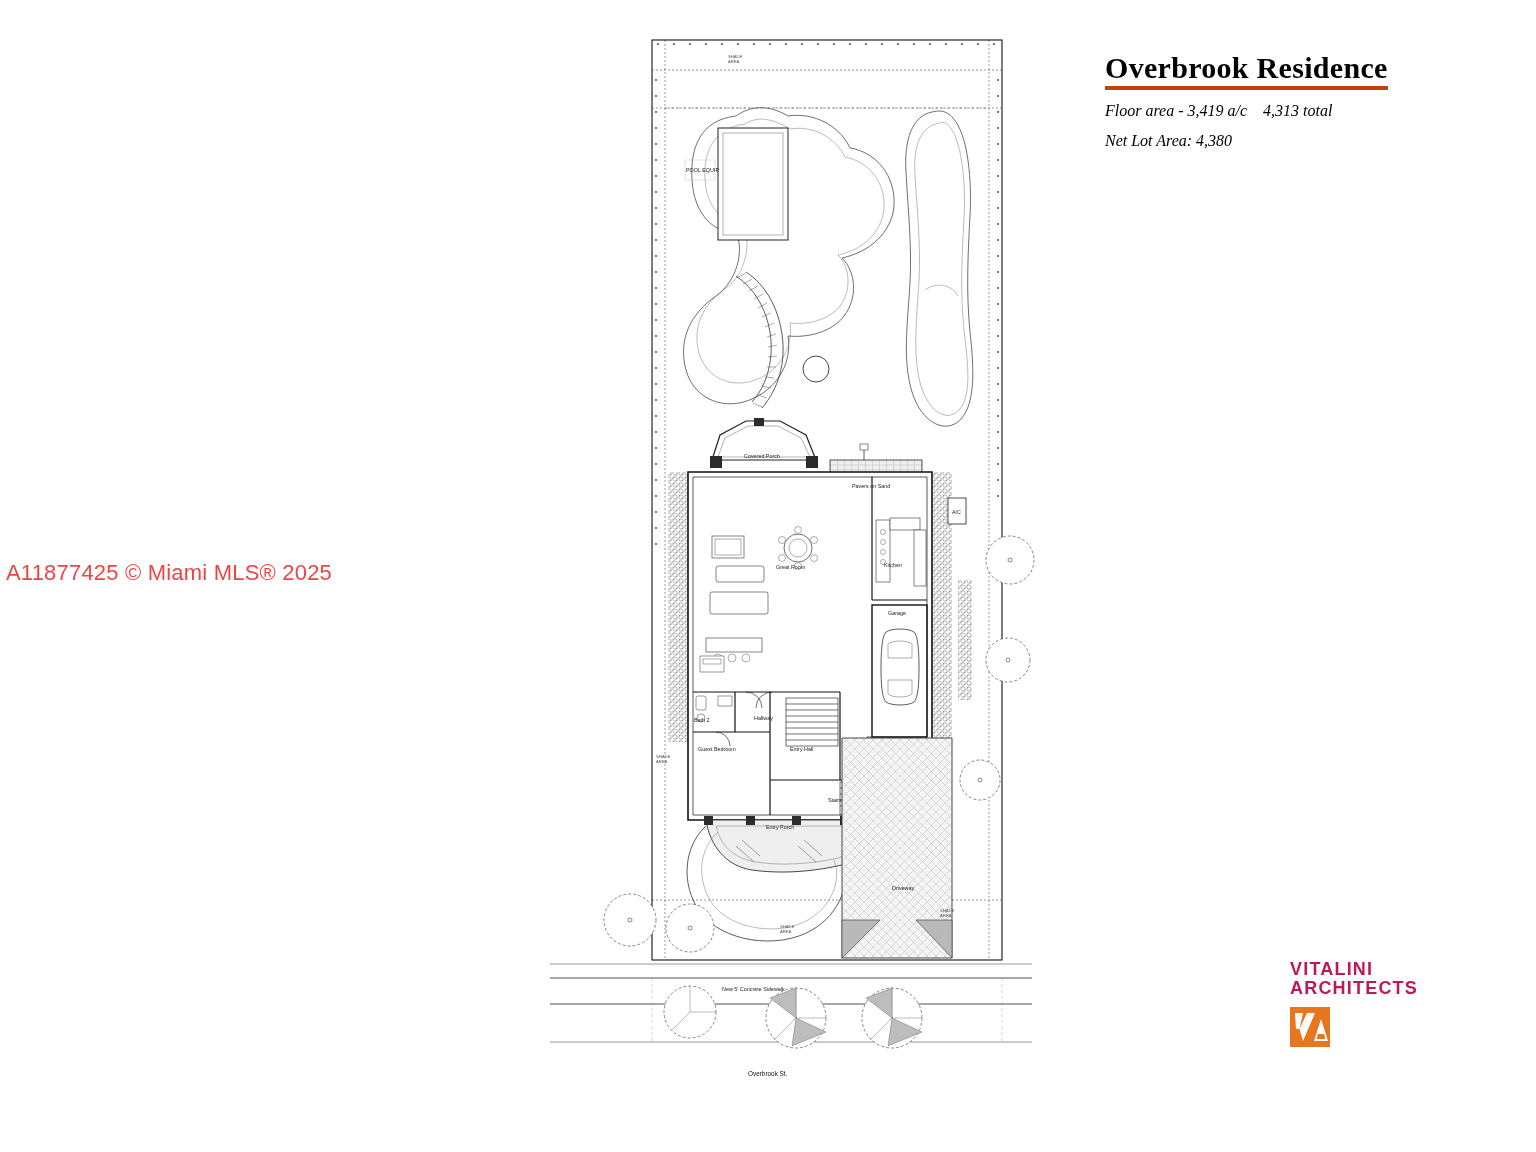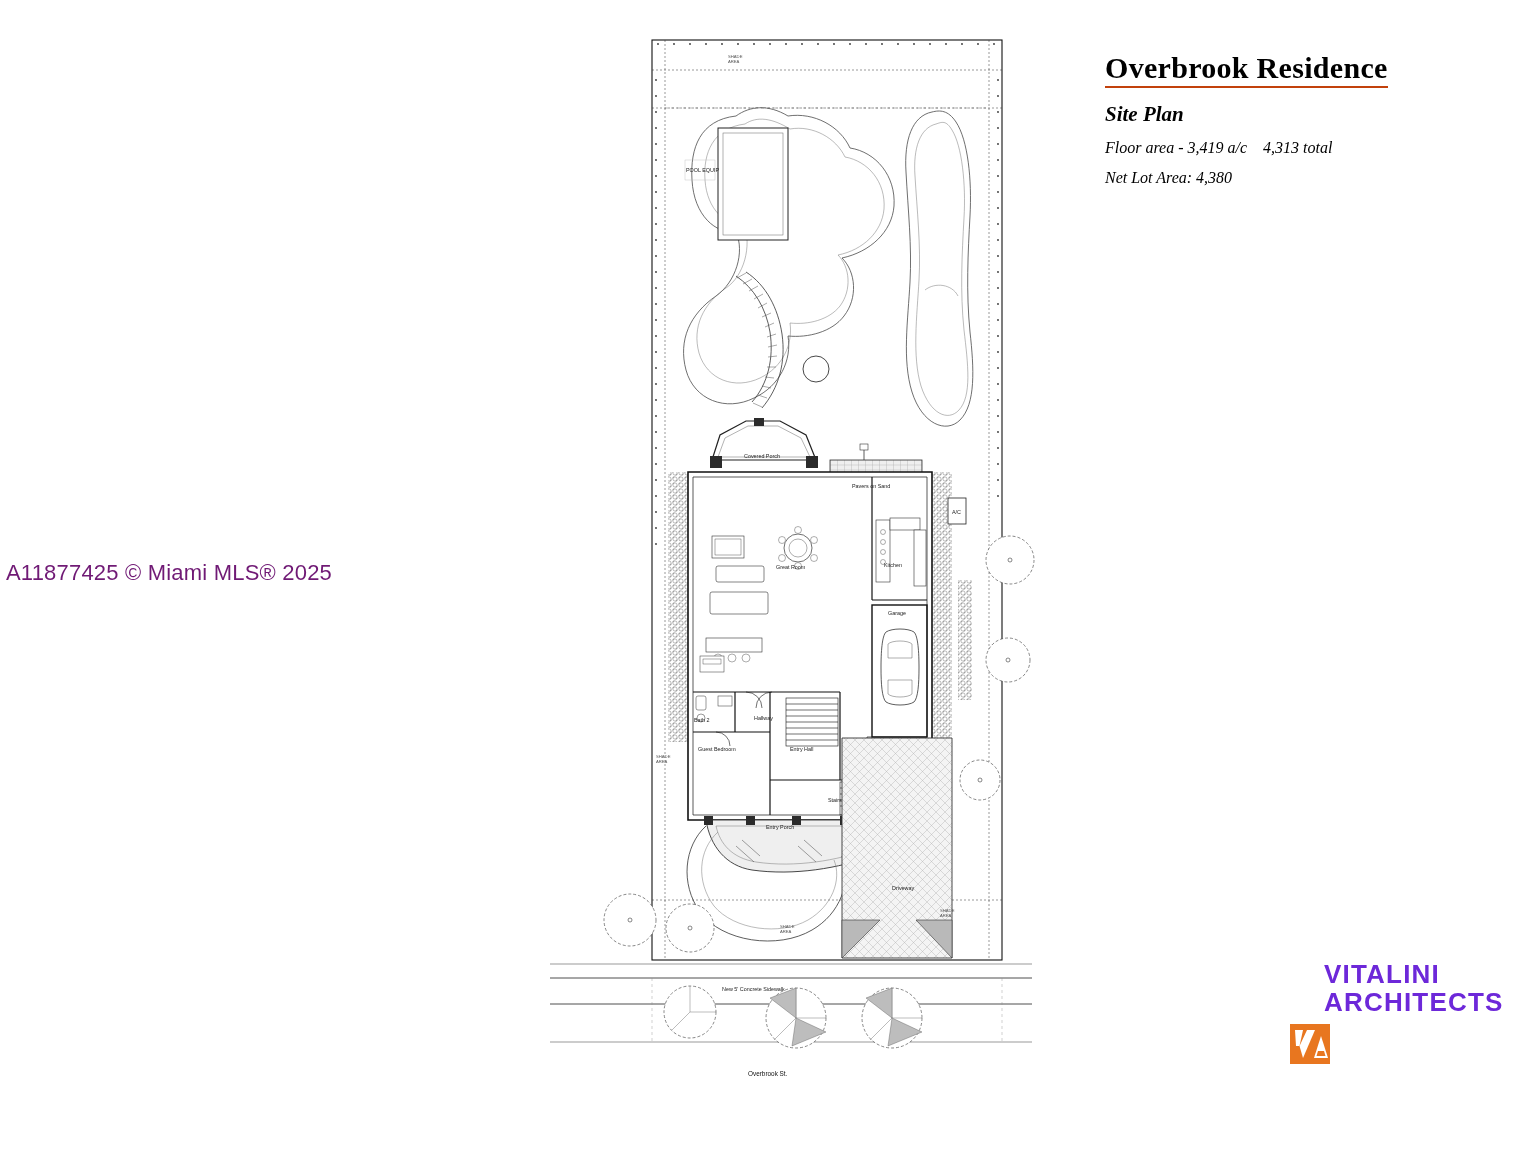--- a/index.html
+++ b/index.html
@@ -16,38 +16,38 @@
     color: #000;
   }
 
   
   .mls-watermark {
     position: absolute;
     left: 6px;
     top: 560px;
     font-family: "Liberation Sans", sans-serif;
     font-size: 22px;
-    color: #701a75;
+    color: #ef4444;
     letter-spacing: 0.2px;
     white-space: nowrap;
   }
 
   
   .title-block {
     position: absolute;
     left: 1105px;
     top: 52px;
     width: 380px;
   }
   .title-block .project-title {
     font-family: "Liberation Serif", serif;
     font-size: 30px;
     font-weight: 700;
     letter-spacing: 0.3px;
-    border-bottom: 2px solid #c2410c;
+    border-bottom: 4px solid #c2410c;
     display: inline-block;
     padding-bottom: 2px;
     line-height: 1.05;
   }
   .title-block .sheet-title {
     font-family: "Liberation Serif", serif;
     font-style: italic;
     font-size: 21px;
     font-weight: 700;
     margin-top: 14px;
@@ -64,25 +64,24 @@
   .firm-logo {
     position: absolute;
     left: 1290px;
     top: 960px;
     width: 200px;
   }
   .firm-logo .firm-name-1,
   .firm-logo .firm-name-2 {
     font-family: "Liberation Sans", sans-serif;
     font-weight: 700;
-    font-size: 26px;
+    font-size: 18px;
     letter-spacing: 1.2px;
-    color: #6d28d9;
+    color: #be185d;
     line-height: 1.08;
-    margin-left: 34px;
   }
   .firm-logo .mark {
     margin-top: 8px;
     width: 40px;
     height: 40px;
     background: #e8761f;
     position: relative;
   }
   .firm-logo .mark svg { display: block; }
 
@@ -100,21 +99,20 @@
   .lbl-sm { font-family: "Liberation Sans", sans-serif; font-size: 4.2px; fill: #555; }
   .lbl-md { font-family: "Liberation Sans", sans-serif; font-size: 6.4px; fill: #111; }
 </style>
 </head>
 <body>
 
 <div class="mls-watermark">A11877425 © Miami MLS® 2025</div>
 
 <div class="title-block">
   <div class="project-title">Overbrook Residence</div>
-  <div class="sheet-title">Site Plan</div>
   <div class="meta-line">Floor area - 3,419 a/c    4,313 total</div>
   <div class="meta-line">Net Lot Area: 4,380</div>
 </div>
 
 <div class="firm-logo">
   <div class="firm-name-1">VITALINI</div>
   <div class="firm-name-2">ARCHITECTS</div>
   <div class="mark">
     <svg width="40" height="40" viewBox="0 0 40 40" aria-hidden="true">
       <polygon points="5,6 13,6 9.5,22 6,22" fill="#ffffff"></polygon>

